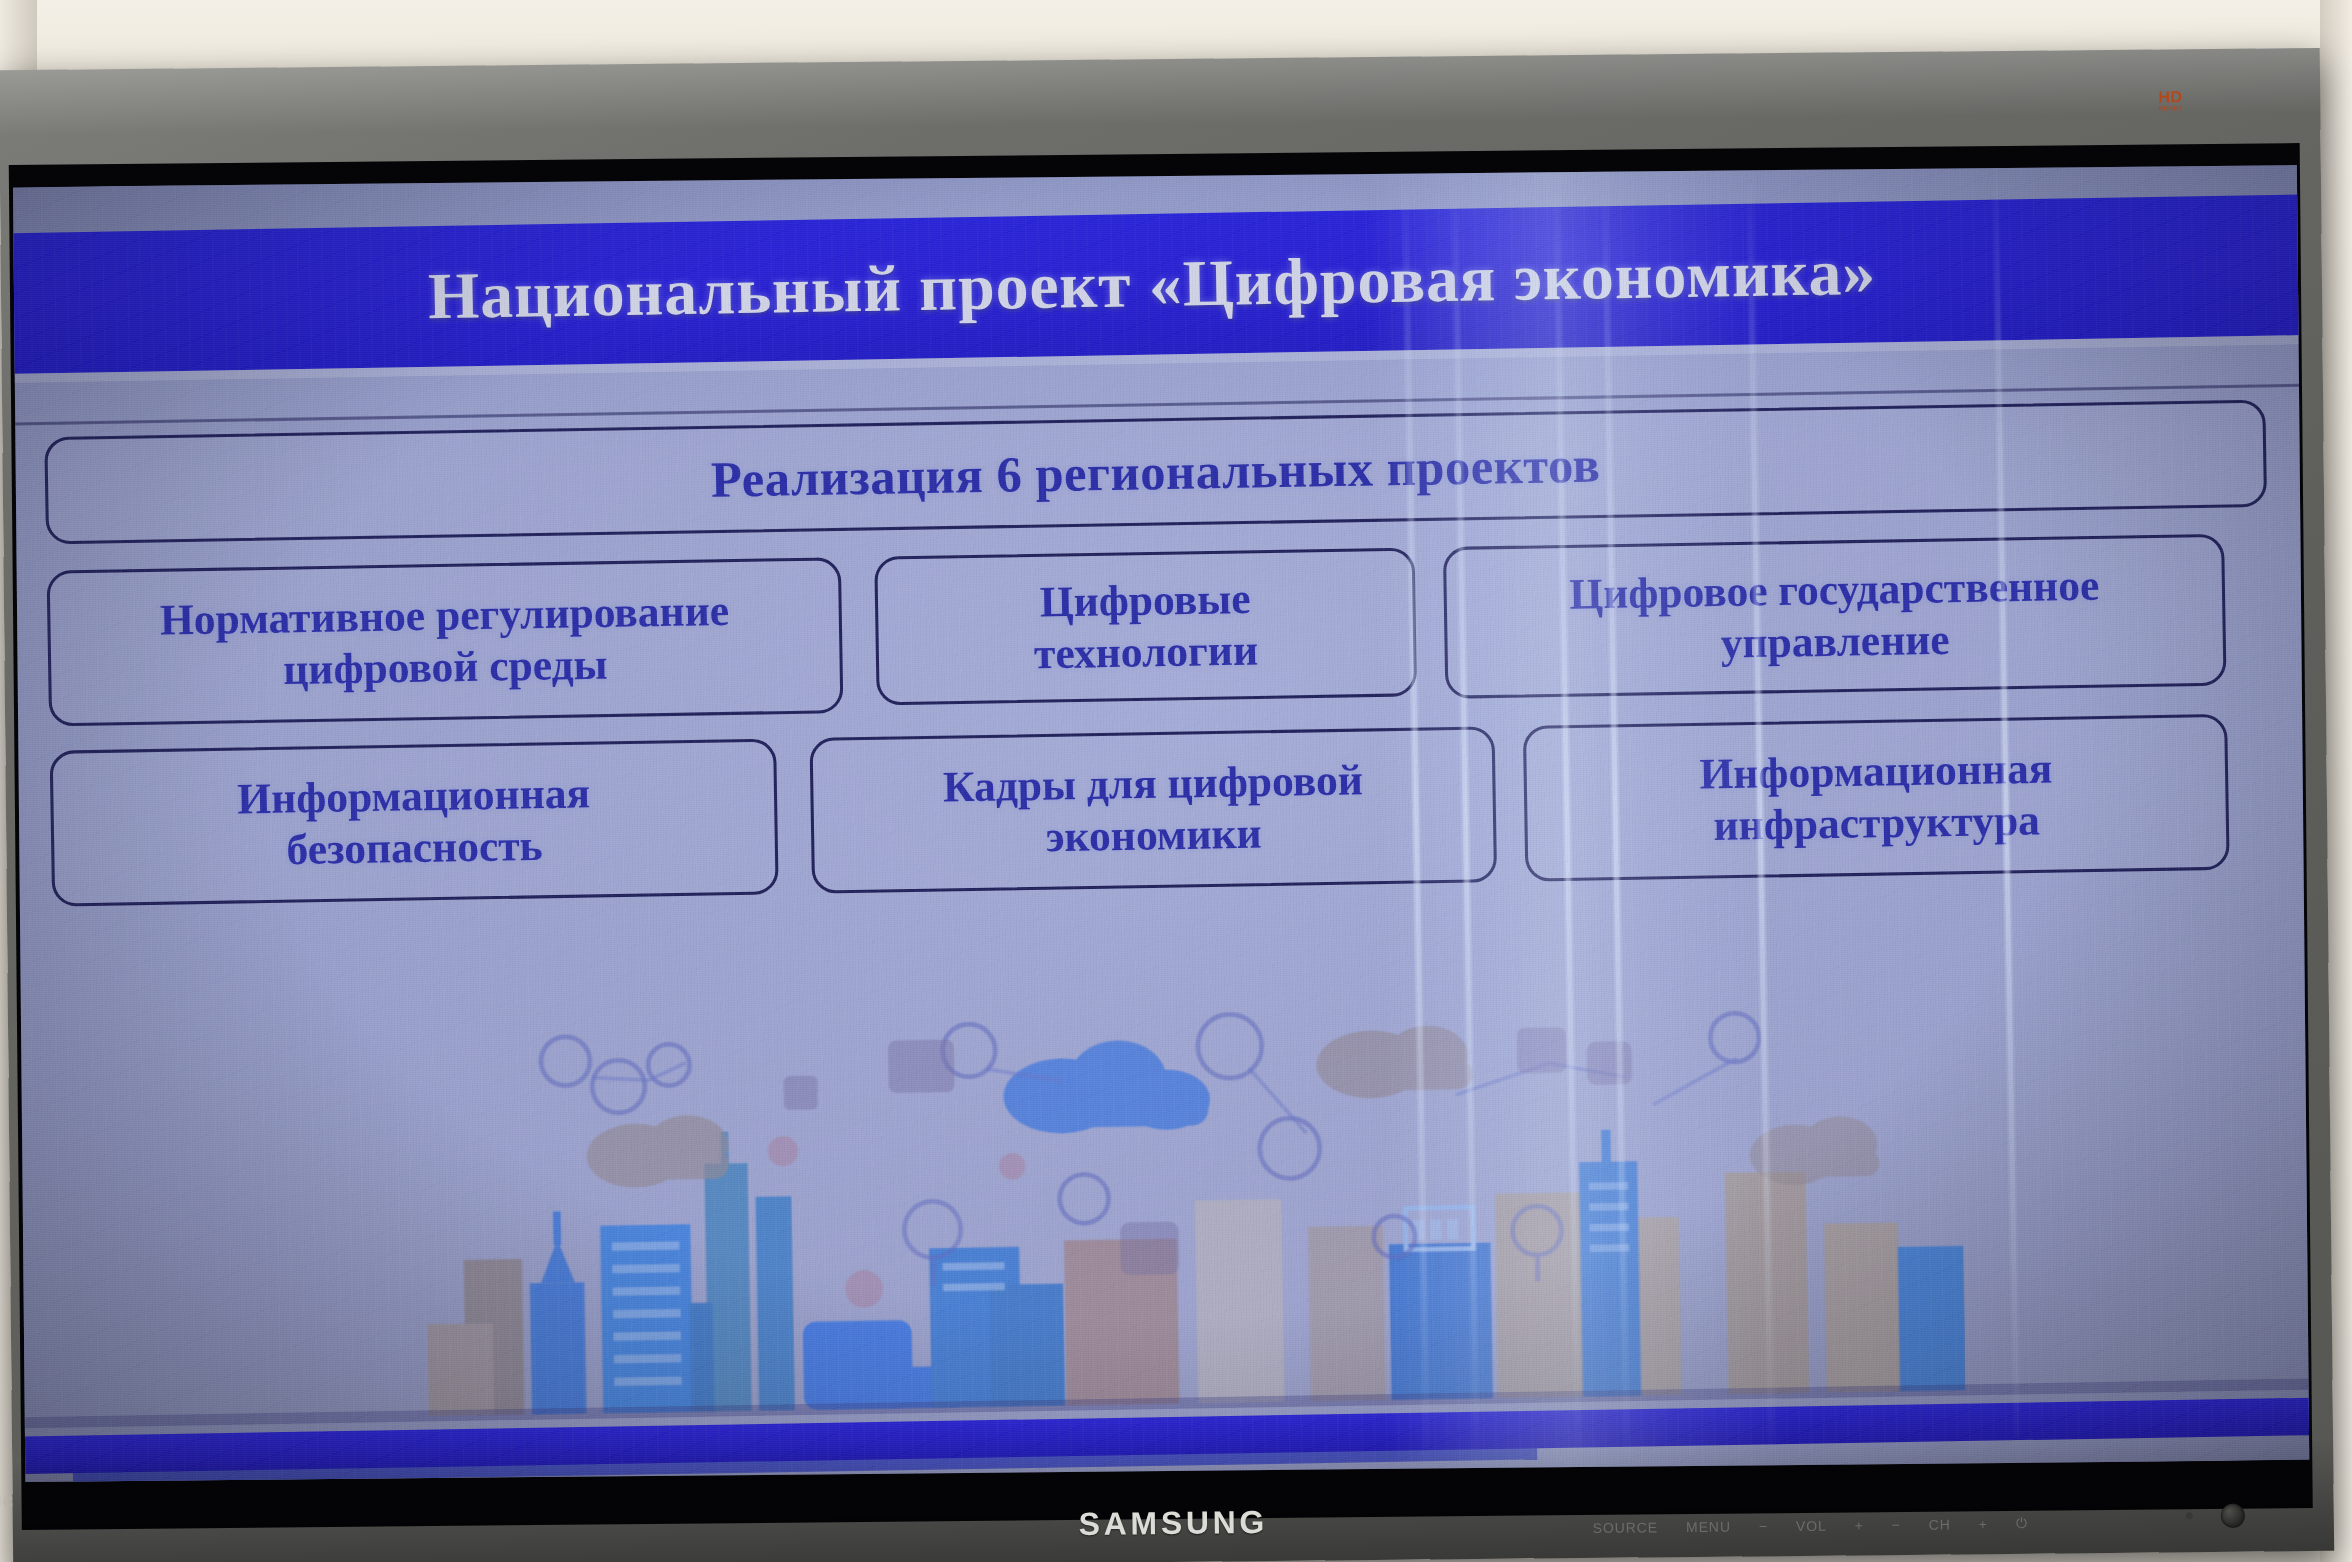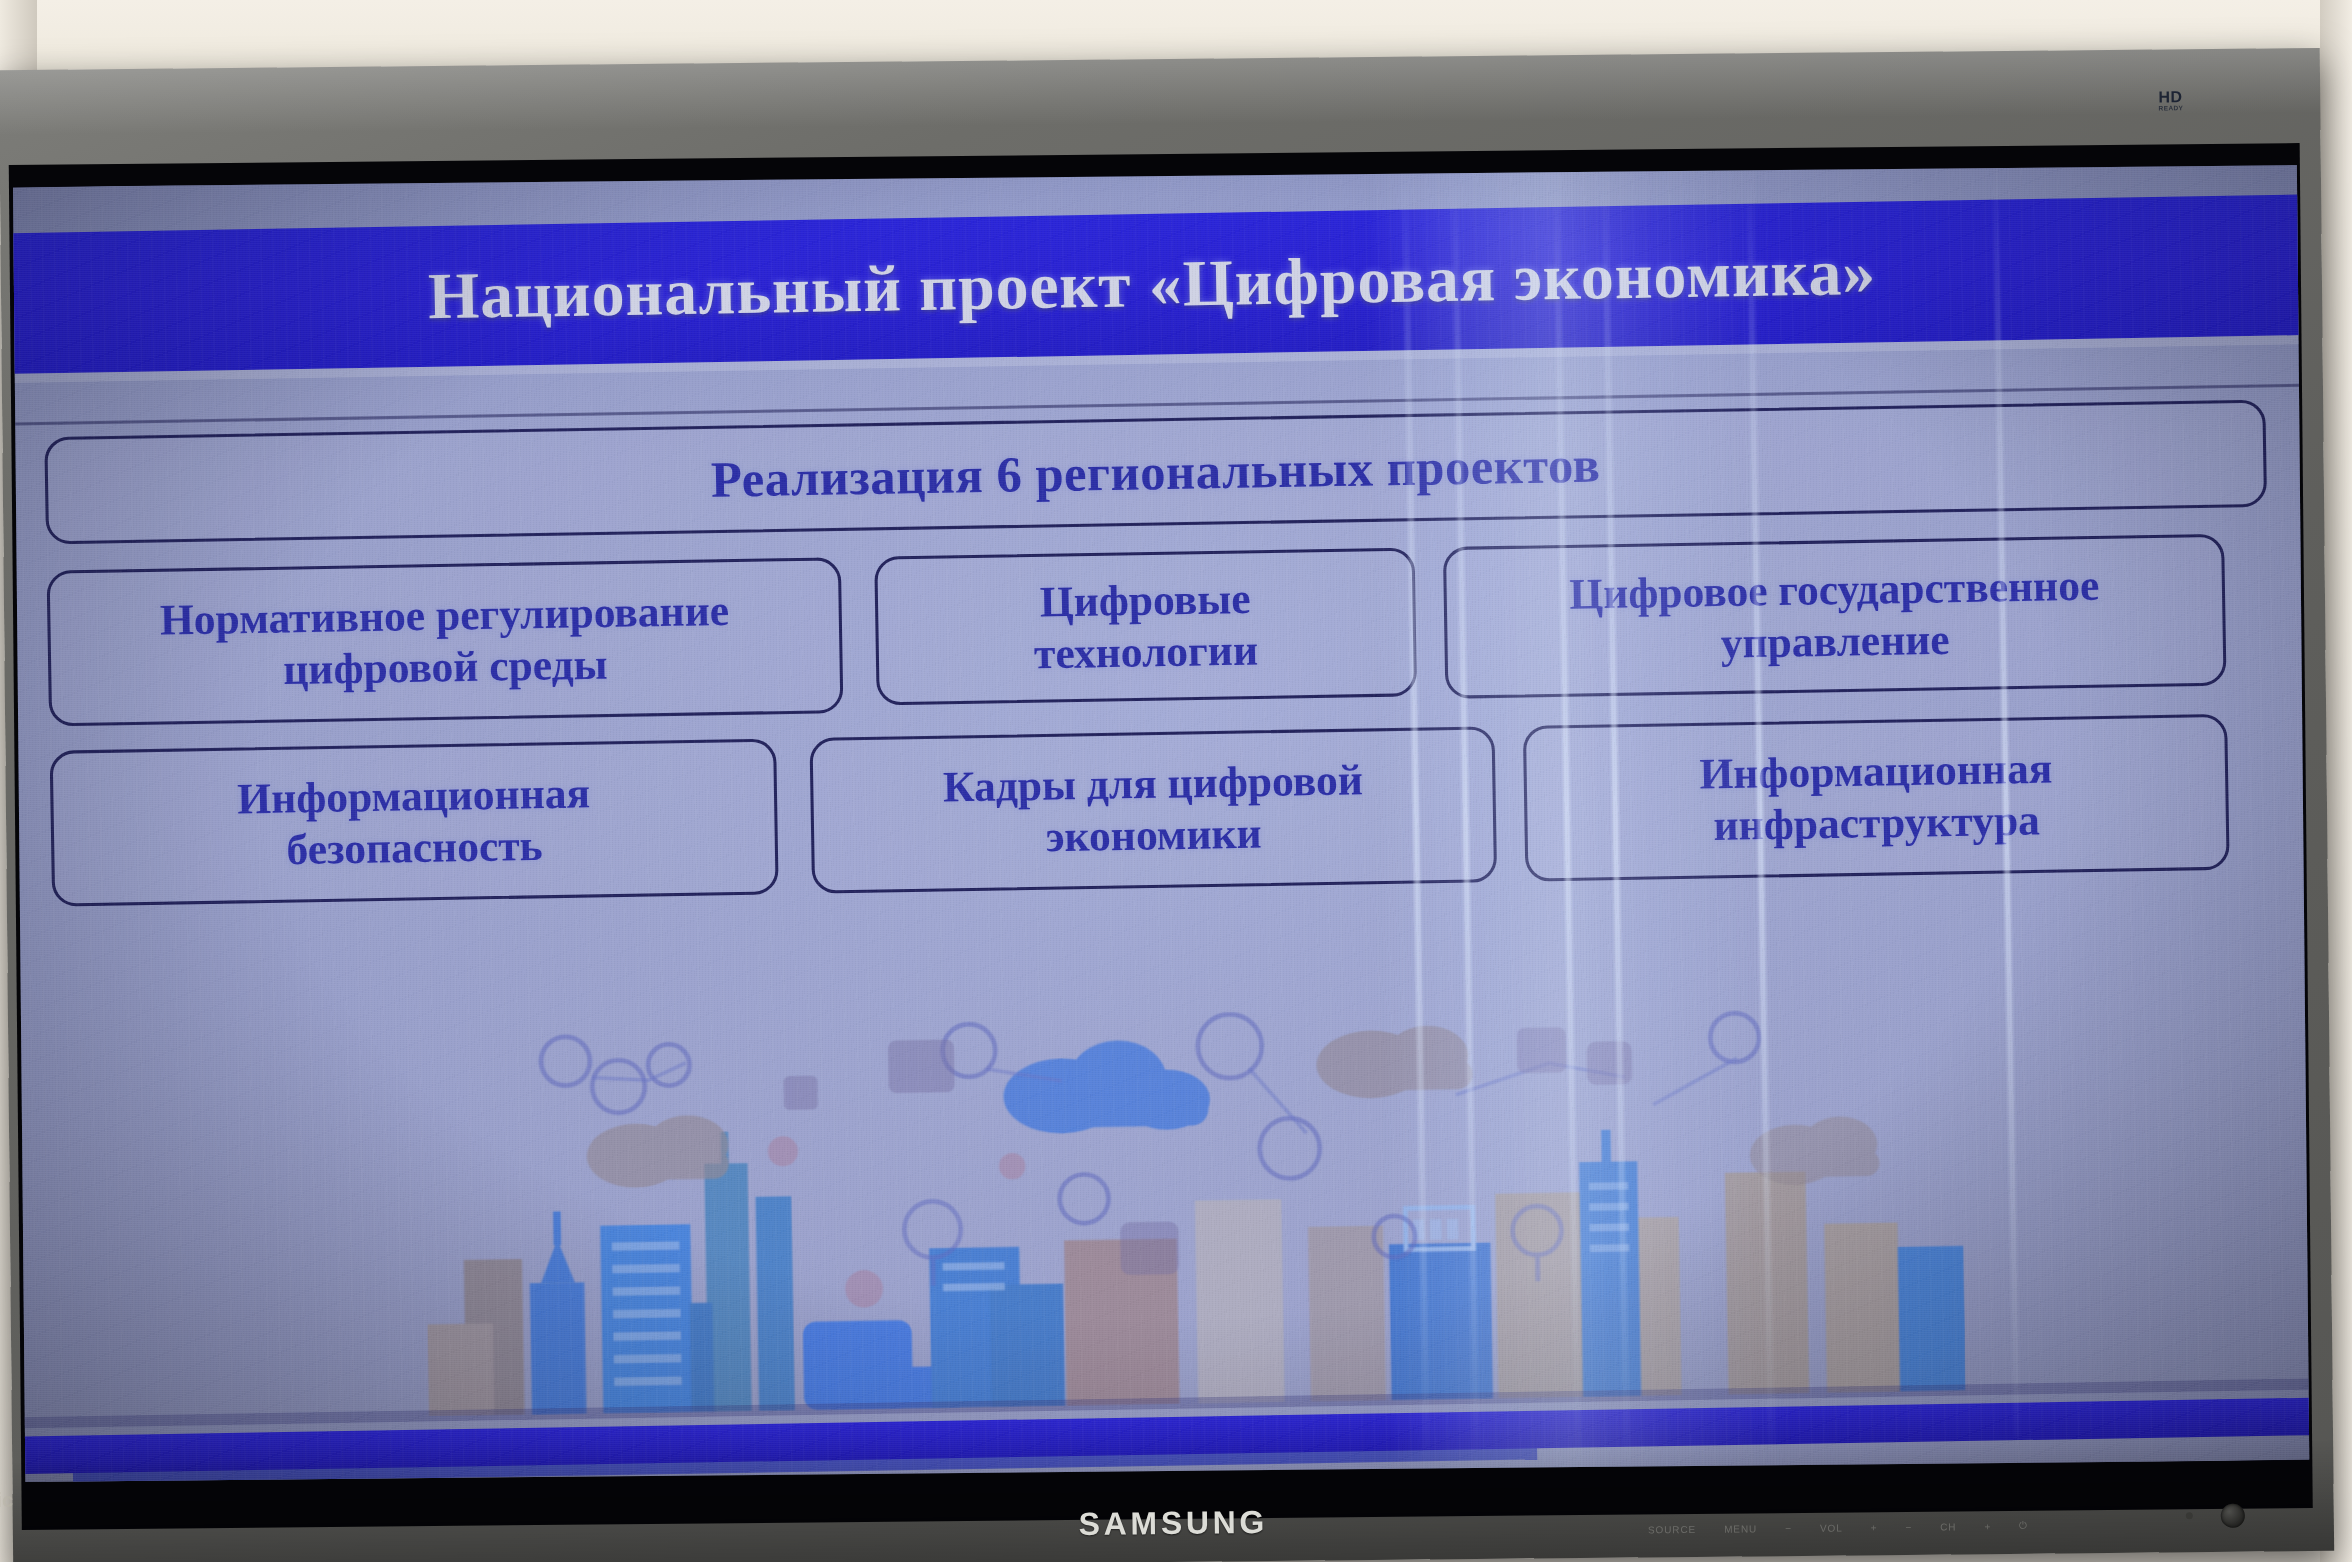--- a/index.html
+++ b/index.html
@@ -68,21 +68,21 @@
     background: linear-gradient(0deg, rgba(0,0,0,0.35), rgba(0,0,0,0));
   }
   .hd-badge {
     position: absolute;
     right: 137px;
     top: 41px;
     font-family: "Liberation Sans", sans-serif;
     font-size: 16px;
     font-weight: 700;
     letter-spacing: 0.5px;
-    color: #0f172a;
+    color: #c2410c;
     opacity: 0.85;
     line-height: 0.92;
   }
   .hd-badge small {
     display: block;
     font-size: 6.5px;
     letter-spacing: 0.4px;
     opacity: 0.8;
   }
   .samsung-logo {
@@ -101,21 +101,21 @@
     position: absolute;
     bottom: 22px;
     right: 306px;
     display: flex;
     align-items: center;
     gap: 28px;
     opacity: 0.30;
   }
   .control-strip span {
     font-family: "Liberation Sans", sans-serif;
-    font-size: 10px;
+    font-size: 14px;
     letter-spacing: 0.9px;
     color: #c9c9c2;
   }
   .ir-sensor {
     position: absolute;
     bottom: 24px;
     right: 89px;
     width: 24px; height: 24px;
     border-radius: 50%;
     background: radial-gradient(circle at 35% 32%, #4e4e4b 0%, #2a2a28 60%, #1c1c1a 100%);

